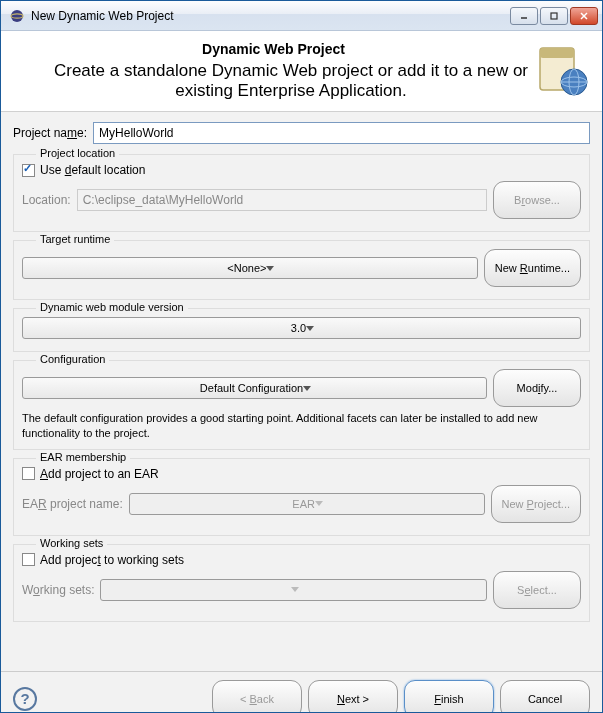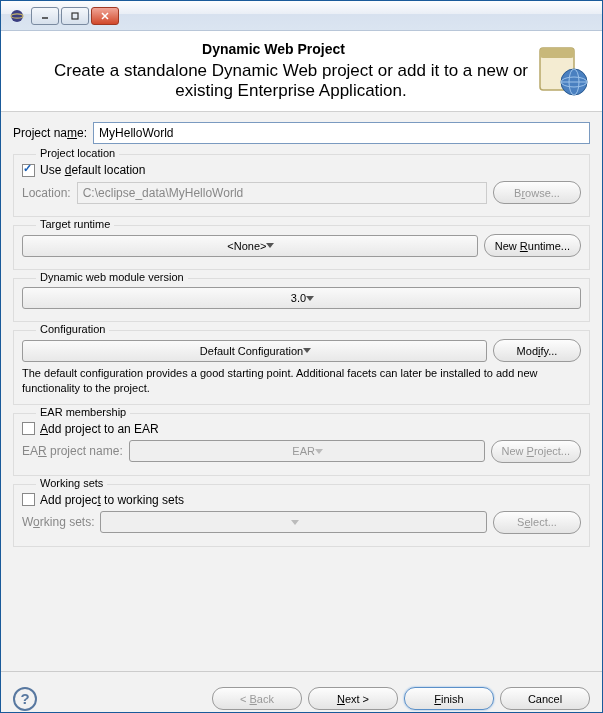--- a/index.html
+++ b/index.html
@@ -99,21 +99,21 @@
     content: '✓';
     position: absolute;
     top: -3px; left: 0;
     font-size: 11px;
     color: #1a5fb4;
     font-weight: bold;
   }
   .disabled { color: #888; }
   .textinput.disabled { background: #f2f2f2; color: #888; border-color:#ccc; }
   .btn {
-    height: 23px;
+    height: 38px;
     min-width: 88px;
     border: 1px solid #9a9a9a;
     background: linear-gradient(#fdfdfd,#e4e4e4);
     border-radius: 11px;
     font-size: 11px;
     font-family: inherit;
     padding: 0 10px;
     cursor: default;
   }
   .btn.disabled { color: #999; }
@@ -162,20 +162,21 @@
 </head>
 <body>
 
 <div class="titlebar">
   <div class="app-icon">
     <svg viewBox="0 0 16 16">
         <circle cx="8" cy="8" r="6" fill="#3b3e82"></circle>
         <ellipse cx="8" cy="8" rx="6" ry="2.2" fill="none" stroke="#c4b26a" stroke-width="1.2"></ellipse>
       </svg>
   </div>
+  <div class="title">New Dynamic Web Project</div>
   <div class="winbtns">
     <div class="winbtn">
         <svg viewBox="0 0 10 10">
           <line x1="2" y1="7" x2="8" y2="7" stroke="#333" stroke-width="1.5"></line>
         </svg>
       </div>
     <div class="winbtn">
         <svg viewBox="0 0 10 10">
           <rect x="2" y="2" width="6" height="6" fill="none" stroke="#333" stroke-width="1.2"></rect>
         </svg>

